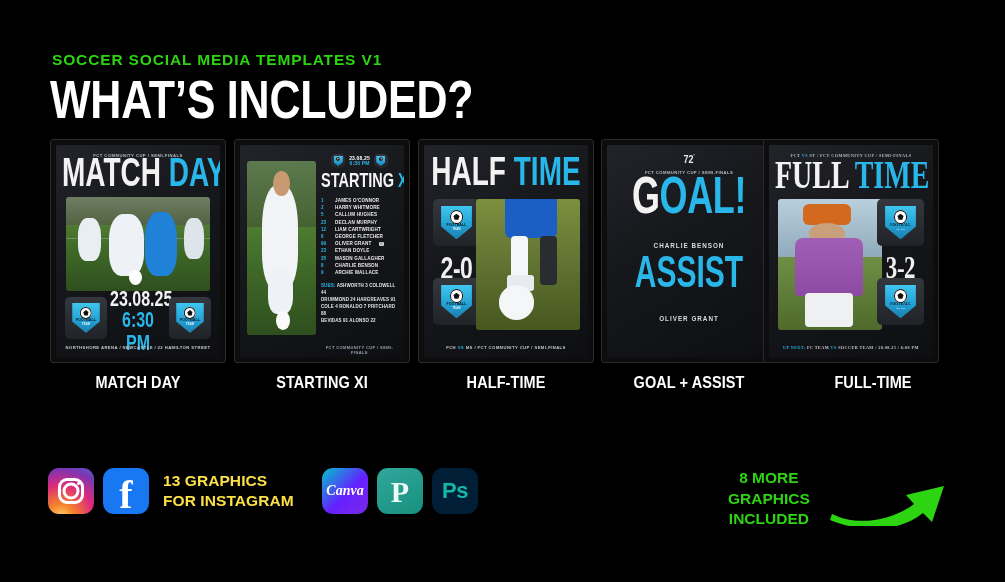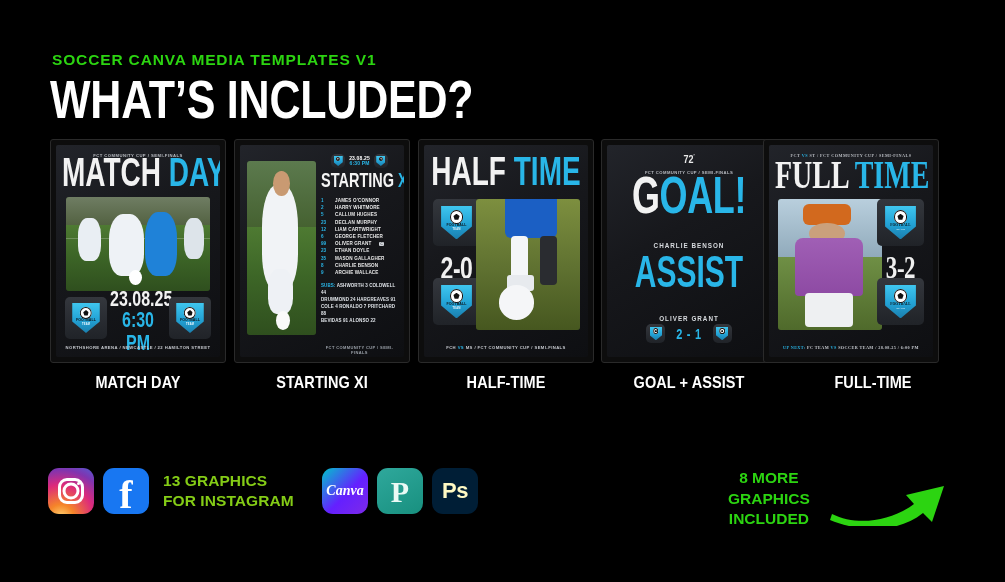--- a/index.html
+++ b/index.html
@@ -208,41 +208,41 @@
   .fb { background: #1877f2; }
   .fb .f { color:#fff; font-size:40px; font-weight:700; line-height:1;
            font-family:"Liberation Serif", serif; margin-top:7px; }
   .canva { background: linear-gradient(135deg,#00c4cc 0%, #6420ff 55%, #7d2ae8 100%); }
   .canva .t { color:#fff; font-size:14px; font-family:"Liberation Serif", serif;
               font-style: italic; font-weight:700; }
   .ppea { background: linear-gradient(150deg,#2fa89c 0%, #18907f 100%); }
   .ppea .p { color:#eafaf5; font-size:30px; font-weight:700; line-height:1;
              font-family:"Liberation Serif", serif; margin-top:2px; }
   .ps { background: #001e36; }
-  .ps .t { color:#fef9c3; font-size:22px; font-weight:700; letter-spacing:-.02em; }
+  .ps .t { color:#14b8a6; font-size:22px; font-weight:700; letter-spacing:-.02em; }
 
   .ftext { margin-left: 14px; line-height: 1.32; }
-  .ftext div { color: #84cc16; font-size: 15.5px; font-weight: 700; letter-spacing: .005em; white-space: nowrap; }
+  .ftext div { color: #fde047; font-size: 15.5px; font-weight: 700; letter-spacing: .005em; white-space: nowrap; }
   .ftext div.green { color: #2cd411; }
 
   .g1 { left: 48px; top: 8px; }
   .g1 .appicon + .appicon { margin-left: 9px; }
   .g2 { left: 322px; top: 8px; }
   .g2 .appicon + .appicon { margin-left: 9px; }
   .g3 { left: 728px; top: 8px; }
   .g3 .gtext { line-height: 1.32; }
   .g3 .gtext div { color:#2cd411; font-size:15.5px; font-weight:700; text-align:center; white-space:nowrap;}
   .arrow { margin-left: 18px; }
 </style>
 </head>
 <body>
 
 <div class="page">
 
-  <div class="eyebrow">SOCCER CANVA MEDIA TEMPLATES V1</div>
+  <div class="eyebrow">SOCCER SOCIAL MEDIA TEMPLATES V1</div>
   <div class="headline">WHAT’S INCLUDED?</div>
 
   <div class="cards">
 
     <div class="card">
       <div class="card-inner">
         <div class="mini-top">FCT COMMUNITY CUP / SEMI-FINALS</div>
         <div class="big-title c1-title">
           <span class="w">MATCH</span>
           <span class="b">DAY</span>
@@ -419,35 +419,20 @@
         </div>
         <div class="c4-sub">FCT COMMUNITY CUP / SEMI-FINALS</div>
         <div class="big-title c4-goal">
           <span class="w">G</span><span class="b">OAL!</span>
         </div>
         <div class="c4-name1">CHARLIE BENSON</div>
         <div class="big-title c4-assist">
           <span class="b">ASSIST</span>
         </div>
         <div class="c4-name2">OLIVER GRANT</div>
-        <div class="c4-bar">
-          <div class="badge">
-            <div class="crest">
-                <div class="shield"></div>
-                <div class="ball"></div>
-              </div>
-          </div>
-          <div class="sc">2 - 1</div>
-          <div class="badge">
-            <div class="crest">
-                <div class="shield"></div>
-                <div class="ball"></div>
-              </div>
-          </div>
-        </div>
       </div>
     </div>
 
     <div class="card">
       <div class="card-inner">
         <div class="mini-top">
           <span>FCT</span>
           <span style="color:#29b6e8">VS</span>
           <span>ST / FCT COMMUNITY CUP / SEMI-FINALS</span>
         </div>

